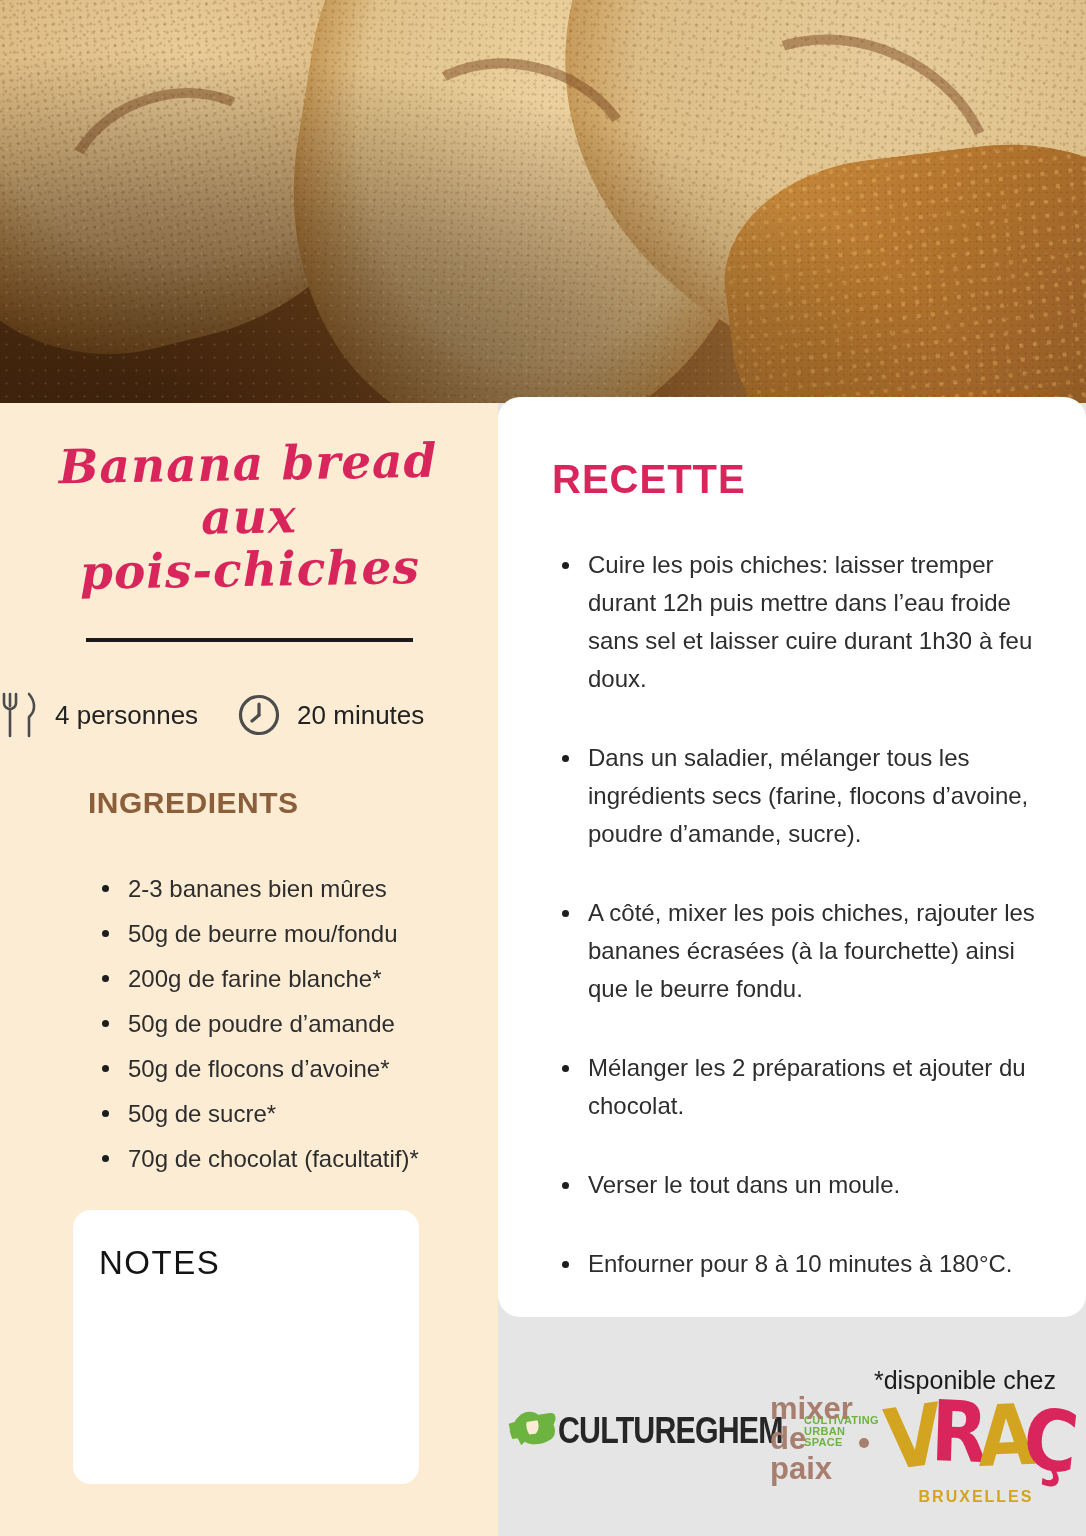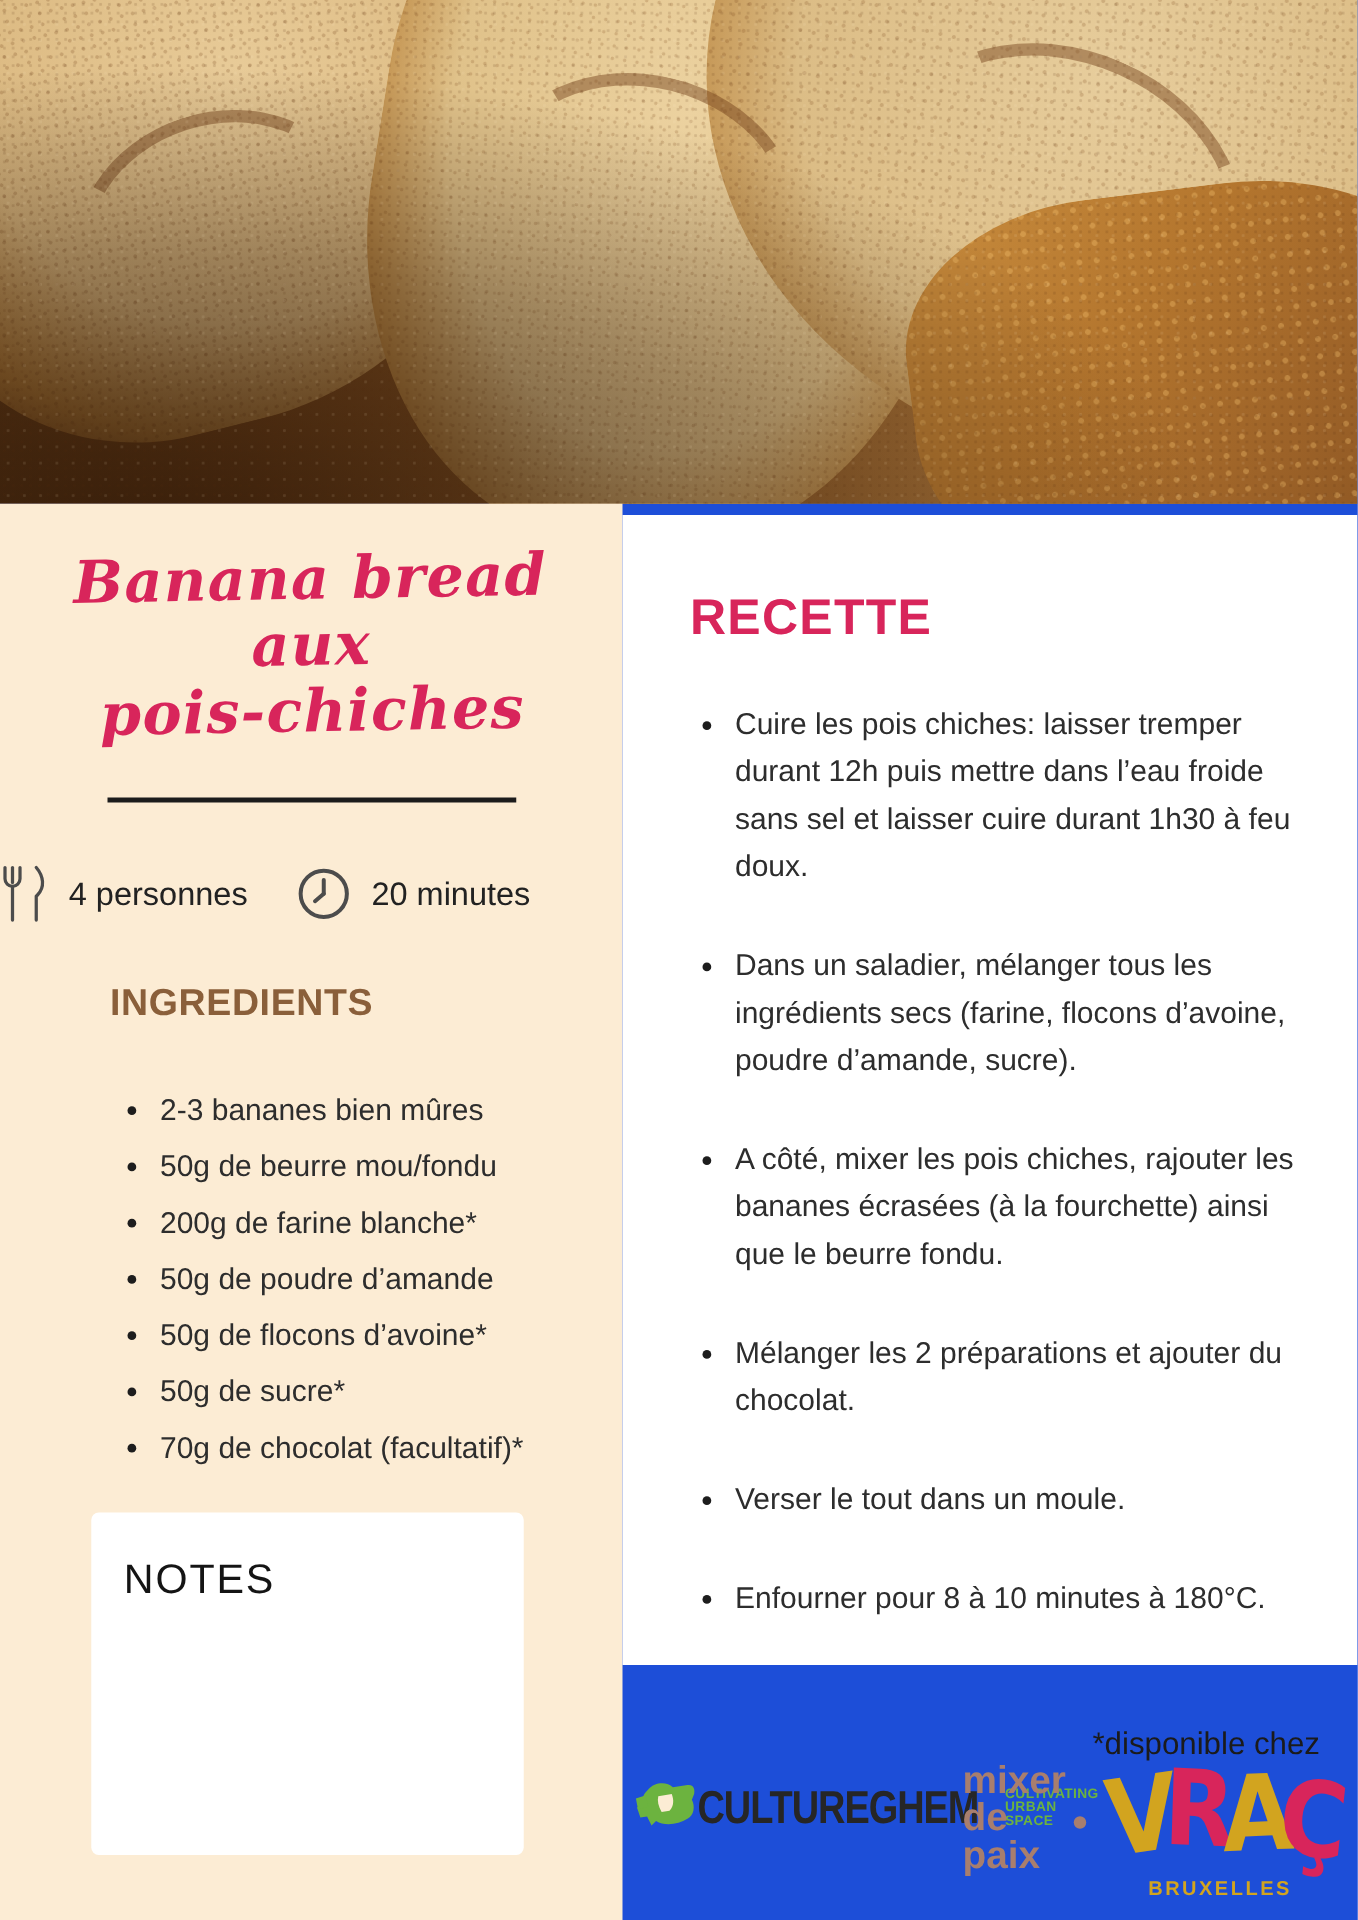--- a/index.html
+++ b/index.html
@@ -1,17 +1,17 @@
 <!DOCTYPE html>
 <html><head>
 <meta charset="utf-8">
 <style>
   * { margin:0; padding:0; box-sizing:border-box; }
   body { background:#ffffff; font-family:"Liberation Sans", sans-serif; }
-  .page { position:relative; width:1086px; height:1536px; background:#1d4ed8; overflow:hidden; }
+  .page { position:relative; width:1086px; height:1536px; background:#e5e5e5; overflow:hidden; }
 
   
   .photo { position:absolute; top:0; left:0; width:1086px; height:403px; overflow:hidden;
     background:linear-gradient(110deg,#5e3a18 0%,#7c4c20 28%,#95612c 55%,#a9763c 80%,#b98a4e 100%); }
   .slice { position:absolute; }
   .plate { right:-90px; top:-120px; width:460px; height:320px; background:#e9d9ba; border-radius:50%; transform:rotate(-10deg); }
   .slice-left { left:-90px; top:-130px; width:500px; height:470px; border-radius:46% 54% 58% 42%; transform:rotate(-14deg);
     background:radial-gradient(rgba(110,60,20,.22) 1.2px, transparent 1.7px),
                radial-gradient(ellipse at 58% 42%,#e8cb98 0%,#dcba82 52%,#b5813d 76%,#7e4c1e 92%);
     background-size:9px 9px,100% 100%; }
@@ -33,38 +33,38 @@
   .swirl.s3 { left:60px; top:90px; width:230px; height:190px; transform:rotate(-18deg); }
   .photo-shadow { position:absolute; inset:0;
     background:radial-gradient(ellipse at 12% 108%, rgba(38,18,4,.78) 0%, rgba(38,18,4,.35) 38%, transparent 62%); }
   .grain { position:absolute; inset:0;
     background-image:radial-gradient(rgba(255,240,205,.10) 1px, transparent 1.4px),
                      radial-gradient(rgba(80,40,10,.14) 1px, transparent 1.4px);
     background-size:13px 13px, 7px 7px; }
 
   
   .left-panel  { position:absolute; top:403px; left:0; width:498px; height:1133px; background:#fcecd4; }
-  .right-panel { position:absolute; top:412px; left:498px; width:588px; height:920px; background:#ffffff; }
+  .right-panel { position:absolute; top:397px; left:498px; width:588px; height:920px; background:#ffffff;border-radius:22px; }
 
   
   .recipe-title { margin:34px 8px 0; text-align:center; color:#d8255b;
     font-family:"DejaVu Serif", serif; font-style:italic; font-weight:bold;
     font-size:47px; line-height:53px; letter-spacing:1px; transform:rotate(-1deg); }
   .title-divider { width:327px; height:4px; background:#1c1c1c; margin:42px auto 0; }
   .serving-info { margin-top:50px; display:flex; align-items:center; gap:15px;
     color:#222222; font-size:26px; font-weight:500; }
   .serving-info .gap { width:8px; }
   .ingredients-heading { margin:48px 0 0 88px; color:#8a5f3a; font-size:30px; font-weight:bold; letter-spacing:.5px; }
   .ingredients-list { margin:54px 20px 0 88px; list-style:none; }
   .ingredients-list li { position:relative; padding-left:40px; margin-bottom:16px;
     color:#2d2d2d; font-size:24px; line-height:29px; }
   .ingredients-list li::before { content:""; position:absolute; left:14px; top:11px;
     width:7px; height:7px; border-radius:50%; background:#1d1d1d; }
   .notes-box { position:absolute; left:73px; top:807px; width:346px; height:274px;
-    background:#ffffff; border-radius:6px; }
+    background:#ffffff; border-radius:18px; }
   .notes-heading { padding:34px 0 0 26px; color:#141414; font-size:33px; letter-spacing:1.5px; }
 
   
   .recipe-heading { margin:60px 0 0 54px; color:#d8255b; font-size:40px; font-weight:bold; letter-spacing:1px; }
   .steps-list { margin:44px 40px 0 54px; list-style:none; }
   .steps-list li { position:relative; padding-left:36px; margin-bottom:41px;
     color:#2d2d2d; font-size:24px; line-height:38px; }
   .steps-list li::before { content:""; position:absolute; left:10px; top:16px;
     width:7px; height:7px; border-radius:50%; background:#1d1d1d; }
 

